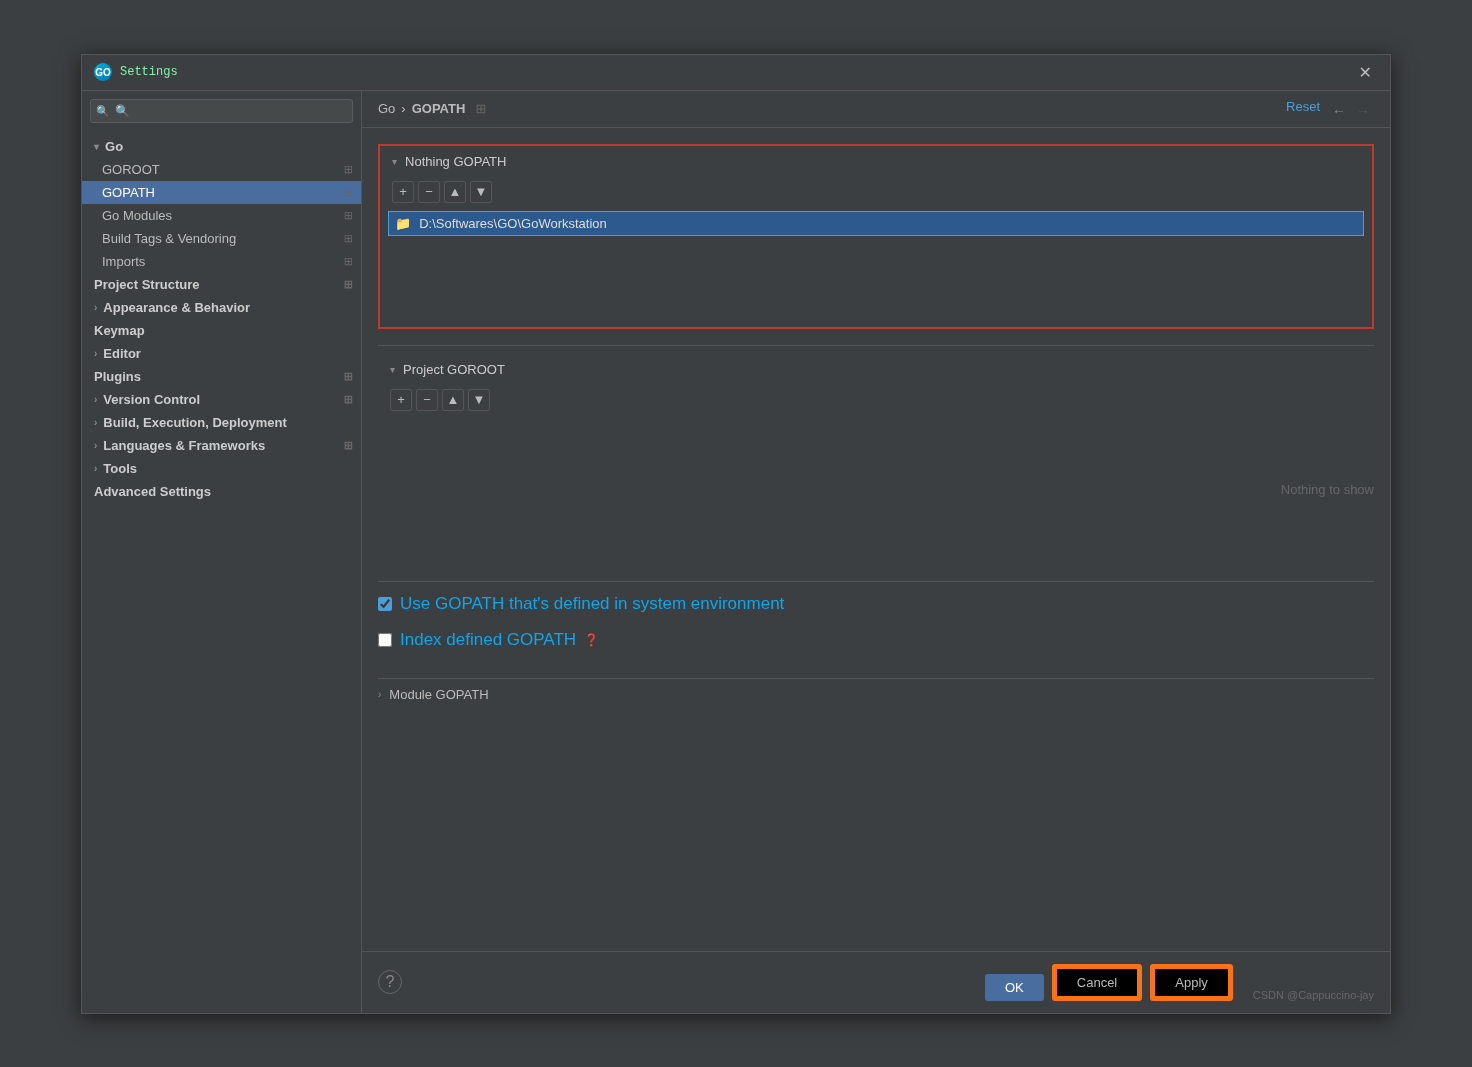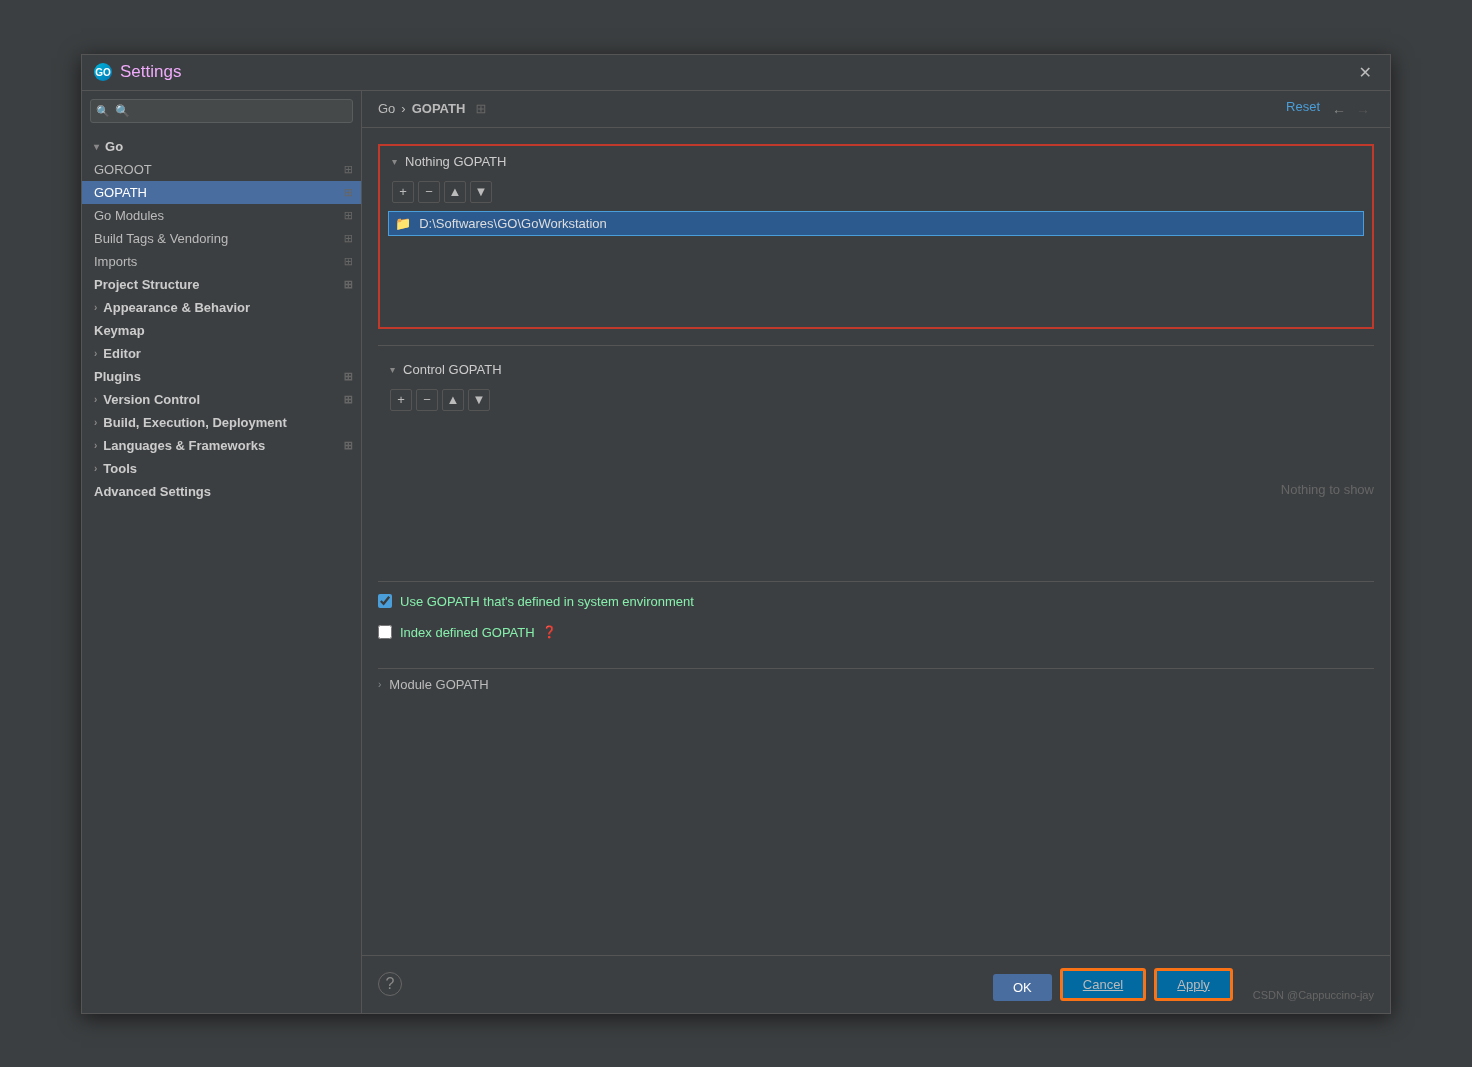--- a/index.html
+++ b/index.html
@@ -39,22 +39,23 @@
       border-radius: 50%;
       display: flex;
       align-items: center;
       justify-content: center;
       font-size: 10px;
       font-weight: bold;
       color: white;
     }
     .title-bar-title {
       flex: 1;
-      color: #f0abfc;
-      font-size: 17px;
+      color: #86efac;
+      font-size: 12px;
+      font-family: Liberation Mono, monospace;
     }
     .title-bar-close {
       cursor: pointer;
       color: #bbbbbb;
       font-size: 16px;
       padding: 2px 6px;
     }
     .content {
       display: flex;
       flex: 1;
@@ -105,21 +106,21 @@
     }
     .nav-item.active {
       background: #4a6da0;
       color: white;
     }
     .nav-item.section {
       font-weight: 600;
       color: #cccccc;
     }
     .nav-item.sub {
-      padding-left: 12px;
+      padding-left: 20px;
     }
     .chevron {
       font-size: 10px;
       margin-right: 6px;
       color: #888;
     }
     .nav-icon {
       margin-left: auto;
       color: #666;
       font-size: 11px;
@@ -249,22 +250,22 @@
       gap: 8px;
       padding: 4px 0;
     }
     .checkbox-row input[type="checkbox"] {
       accent-color: #4a9eda;
       width: 14px;
       height: 14px;
       cursor: pointer;
     }
     .checkbox-label {
-      color: #86efac;
-      font-size: 13px;
+      color: #0ea5e9;
+      font-size: 17px;
     }
     .help-icon {
       color: #666;
       font-size: 12px;
       cursor: pointer;
     }
     
     .module-row {
       display: flex;
       align-items: center;
@@ -307,24 +308,23 @@
       border: none;
       border-radius: 3px;
       cursor: pointer;
       font-size: 13px;
     }
     .btn-primary {
       background: #4a6da0;
       color: white;
     }
     .btn-secondary {
-      background: #0369a1;
-      color: #bbbbbb;
-      border: 3px solid #f97316;
-      text-decoration: underline;
+      background: #000000;
+      color: #bbbbbb;
+      border: 5px solid #f97316;
     }
     .watermark {
       font-size: 11px;
       color: #666;
       margin-left: 12px;
     }
   </style>
 </head>
 <body>
 
@@ -462,21 +462,21 @@
               <span class="list-item-icon">📁</span>
               <span>D:\Softwares\GO\GoWorkstation</span>
             </div>
           </div>
           <div style="height: 60px;"></div>
         </div>
 
         <div class="panel-normal" style="border-top: 1px solid #555; padding-top: 8px;">
           <div class="panel-header">
             <span class="toggle-arrow">▾</span>
-            <span>Control GOPATH</span>
+            <span>Project GOROOT</span>
           </div>
           <div class="panel-toolbar">
             <button class="toolbar-btn">+</button>
             <button class="toolbar-btn">−</button>
             <button class="toolbar-btn">▲</button>
             <button class="toolbar-btn">▼</button>
           </div>
           <div class="empty-list">
             <span>Nothing to show</span>
           </div>

